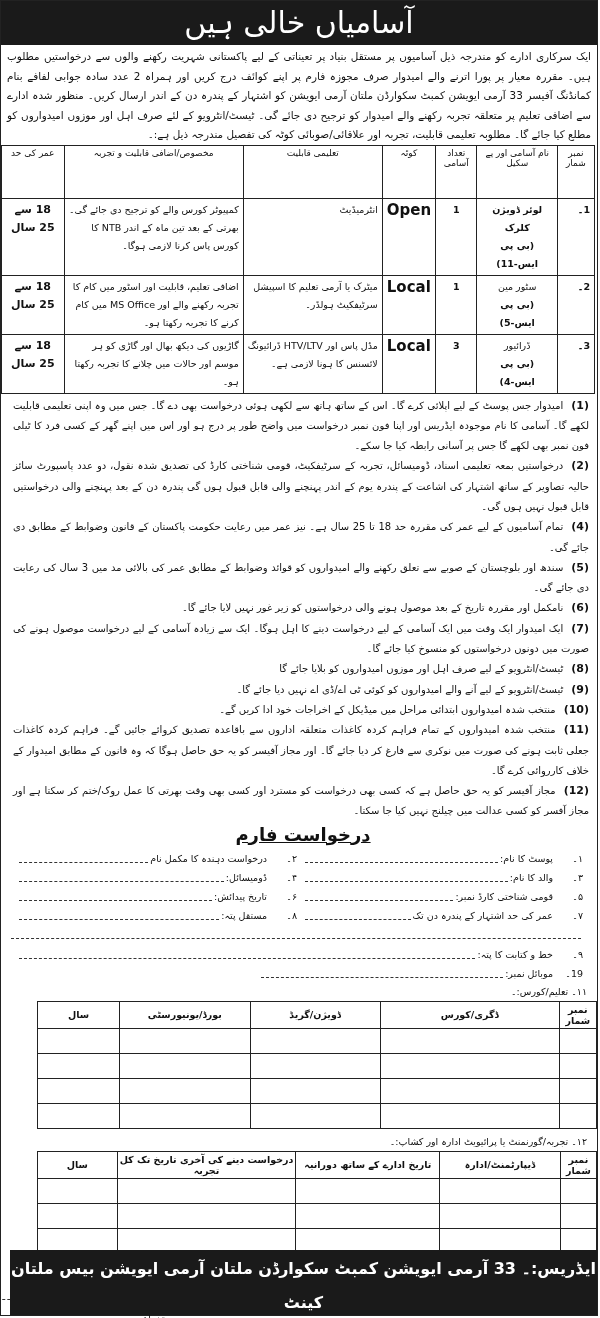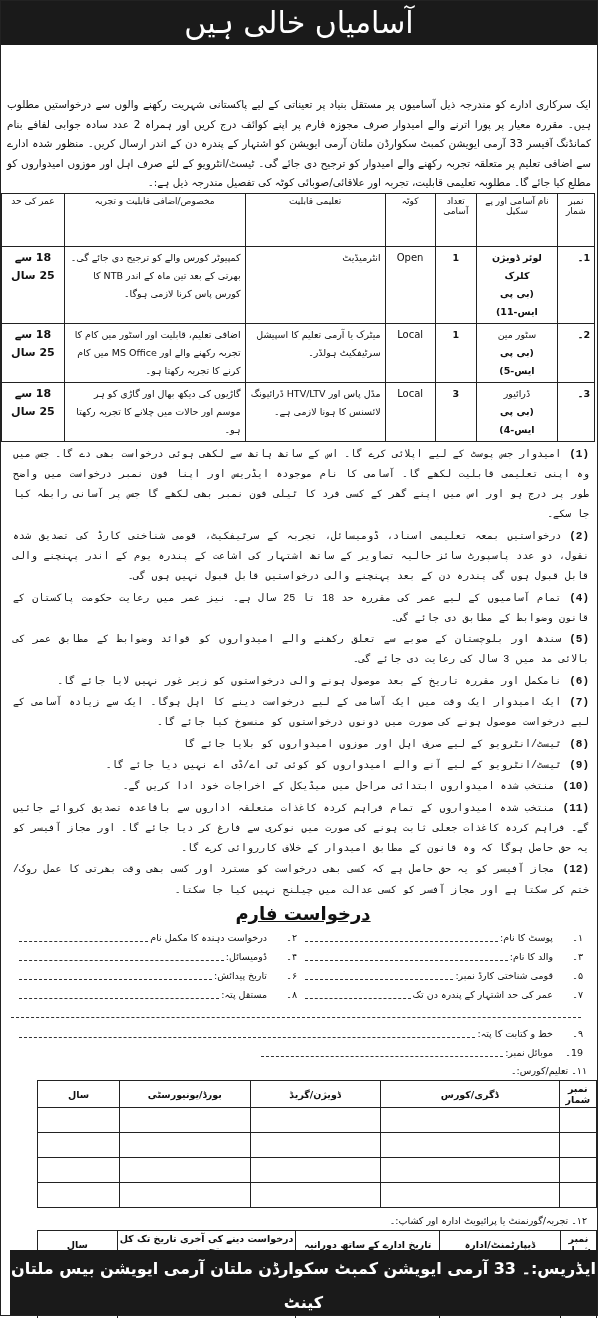--- a/index.html
+++ b/index.html
@@ -1,33 +1,33 @@
 <!DOCTYPE html>
 <html><head>
 <meta charset="utf-8">
 <style>
   html, body { margin:0; padding:0; background:#fff; }
   body { width:600px; height:1318px; overflow:hidden; font-family:"DejaVu Sans", sans-serif; color:#111; }
   .page { position:relative; width:598px; height:1316px; border:1px solid #222; box-sizing:border-box; direction:rtl; }
   .header { height:44px; background:#1a1a1a; color:#fff; text-align:center; font-weight:normal; font-size:30px; line-height:44px; letter-spacing:1px; }
-  .intro { font-size:10.4px; line-height:19.5px; padding:2px 6px 0 6px; text-align:justify;margin-top:48px; }
+  .intro { font-size:10.4px; line-height:19.5px; padding:2px 6px 0 6px; text-align:justify; }
   table.jobs { width:594px; margin:0 2px; border-collapse:collapse; font-size:9.5px; }
   table.jobs td, table.jobs th { border:1px solid #222; padding:2px 4px; vertical-align:top; }
   table.jobs th { font-weight:normal; font-size:9px; height:48px; text-align:center; vertical-align:top; }
   .c-sn { width:30px; text-align:right; font-weight:bold; }
   .c-name { width:78px; text-align:center; }
   .c-count { width:34px; text-align:center; font-weight:bold; }
-  .c-code { width:44px; text-align:center; font-weight:normal; font-size:10px; }
+  .c-code { width:44px; text-align:left; font-weight:bold; font-size:15px; }
   .c-edu { width:150px; text-align:right;margin-left:44px; }
   .c-exp { width:200px; text-align:right; }
   .c-age { width:60px; text-align:center; font-weight:bold; font-size:11px; }
   .row td { height:34px; line-height:18px; }
   .scale { display:block; font-weight:bold; }
   .bold { font-weight:bold; }
-  .instr { font-size:10px; line-height:20.3px; padding:2px 8px 0 12px;font-family:Liberation Mono, monospace; }
+  .instr { font-size:10px; line-height:20.3px; padding:2px 8px 0 12px; }
   .instr .item { text-align:justify; }
   .instr .num { font-weight:bold; font-size:11px; margin-left:8px; }
   .form-title { text-align:center; font-weight:bold; font-size:18px; text-decoration:underline; margin:2px 0 4px 8px; }
   .fields { font-size:9.5px; padding:0 14px 0 10px; }
   .frow { display:flex; height:19px; align-items:center; }
   .fcell { flex:1; display:flex; align-items:center; }
   .fnum { width:30px; }
   .flabel { white-space:nowrap; }
   .dash { flex:1; border-bottom:1.5px dashed #333; height:8px; margin:0 2px 0 8px; }
   .fullline { border-bottom:1.5px dashed #333; height:9px; margin:4px 2px 6px 0; }

